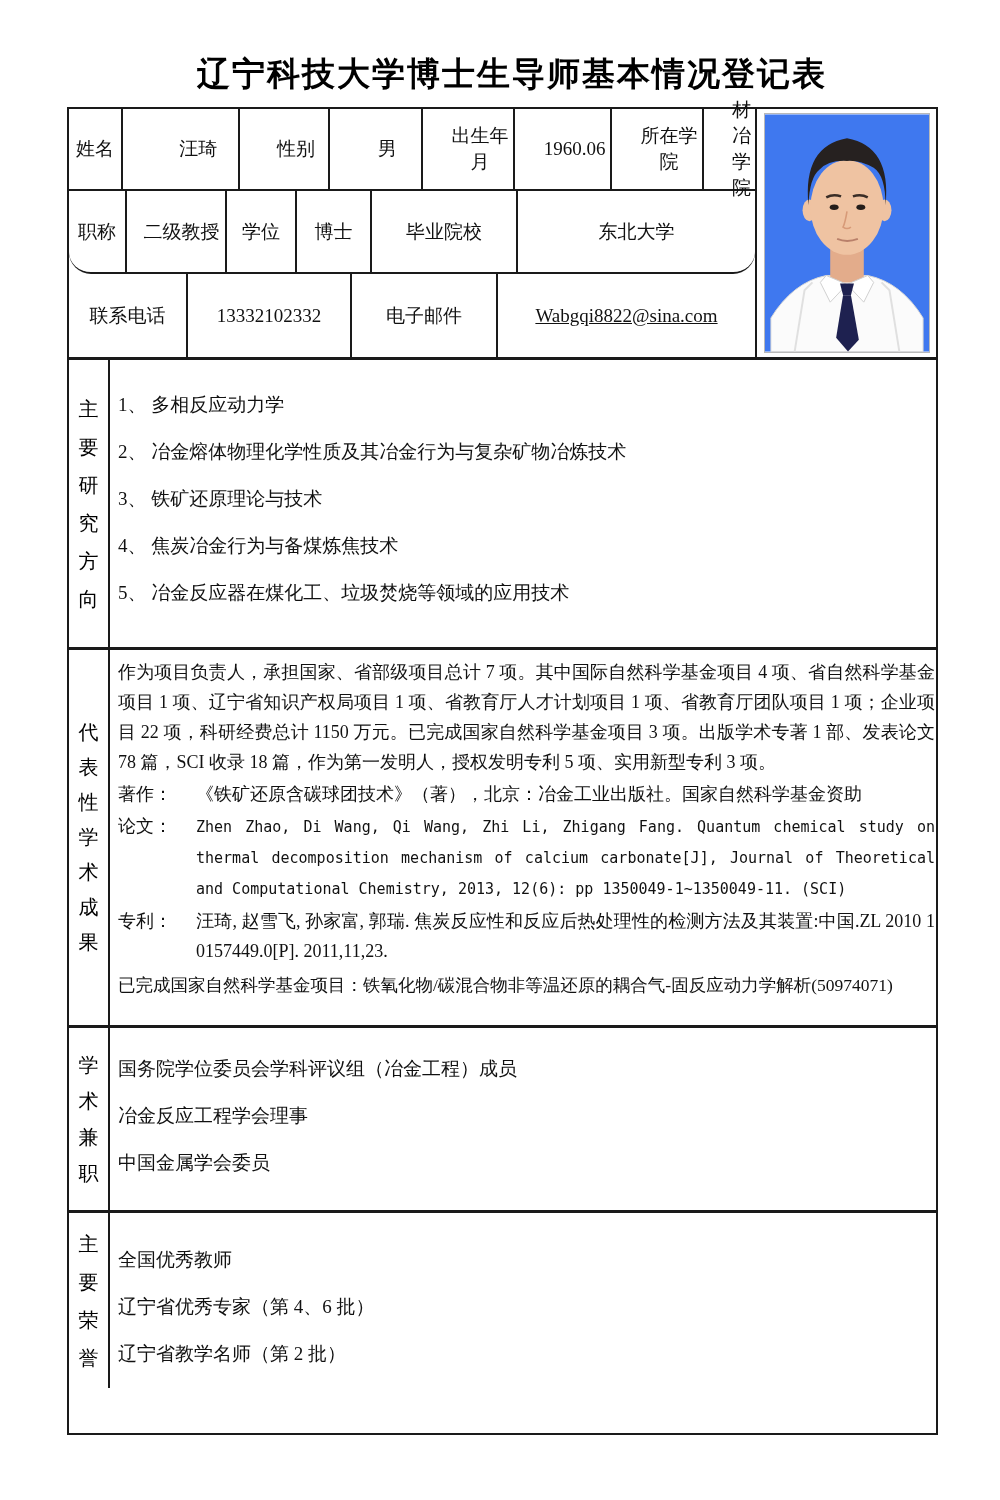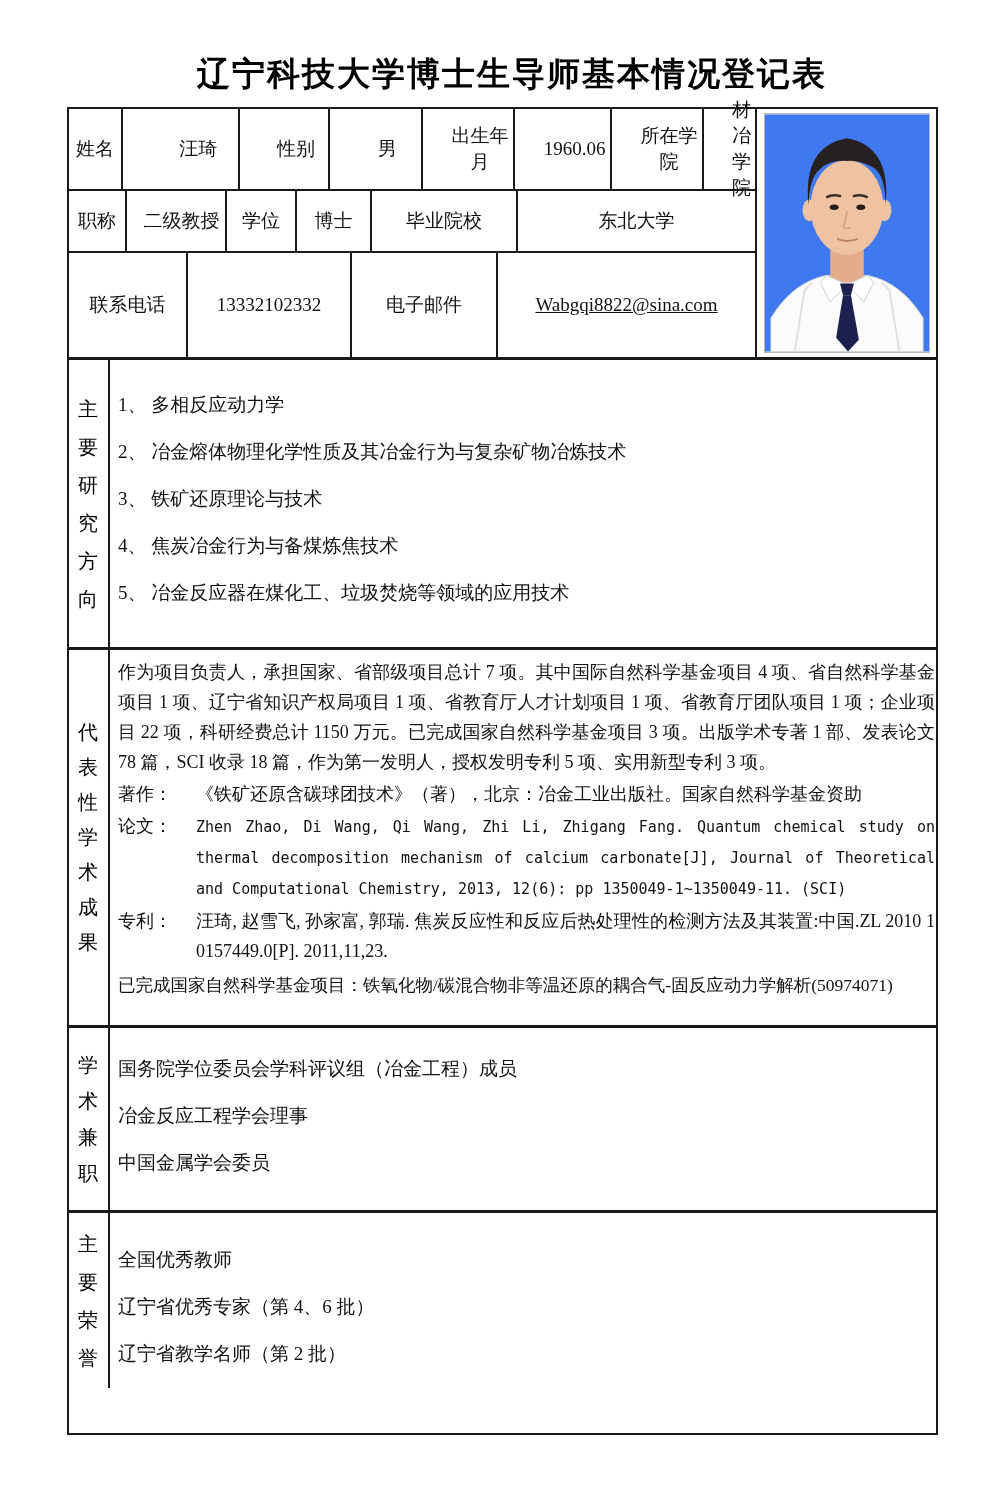--- a/index.html
+++ b/index.html
@@ -17,21 +17,21 @@
   }
   .tbl {
     position:absolute; left:67px; top:107px; width:871px; height:1328px;
     border:2px solid #1a1a1a; background:#fff;
   }
   
   .hdr { display:flex; height:251px; border-bottom:3px solid #1a1a1a; }
   .hdr-left { width:688px; border-right:2px solid #1a1a1a; display:flex; flex-direction:column; }
   .hrow { display:flex; }
   .r1 { height:82px; border-bottom:2px solid #1a1a1a;gap:24px; }
-  .r2 { height:62px; border-bottom:2px solid #1a1a1a; }
+  .r2 { height:83px; border-bottom:2px solid #1a1a1a;border-radius:22px; }
   .r3 { flex:1; }
   .c {
     display:flex; align-items:center; justify-content:center;
     text-align:center; font-size:19px; line-height:26px; padding:2px 4px;
     border-right:2px solid #1a1a1a;
   }
   .c.last { border-right:none; flex:1; }
   .w58{width:58px;} .w100{width:100px;padding-left:15px;} .w70{width:70px;} .w75{width:75px;}
   .w59{width:73px;} .w87{width:79px;} .w119{width:119px;} .w146{width:146px;} .w184{width:164px;}
   .email { text-decoration:underline; }
@@ -42,21 +42,21 @@
   .sec:last-child { border-bottom:none; }
   .sec-research { height:290px; }
   .sec-achv     { height:378px; }
   .sec-pos      { height:185px; }
   .sec-honor    { flex:1; }
   .sec-label {
     width:41px; border-right:2px solid #1a1a1a;
     display:flex; align-items:center; justify-content:center;
   }
   .vtext {
-    width:21px; text-align:left; word-break:break-all;
+    width:21px; text-align:center; word-break:break-all;
     font-size:20px; color:#000;
   }
   .lh38 { line-height:38px; } .lh35 { line-height:35px; } .lh36 { line-height:36px; }
   .sec-body { flex:1; padding:0 1px 0 8px; }
   .gap-list { padding-top:32px; }
   .gap-list .li { font-size:19px; line-height:26px; margin-bottom:21px; white-space:nowrap; }
   .sec-pos  .gap-list { padding-top:28px; }
   .sec-honor .gap-list { padding-top:34px; }
   
   .achv-body { padding-top:7px; font-size:18px; line-height:30px; }

